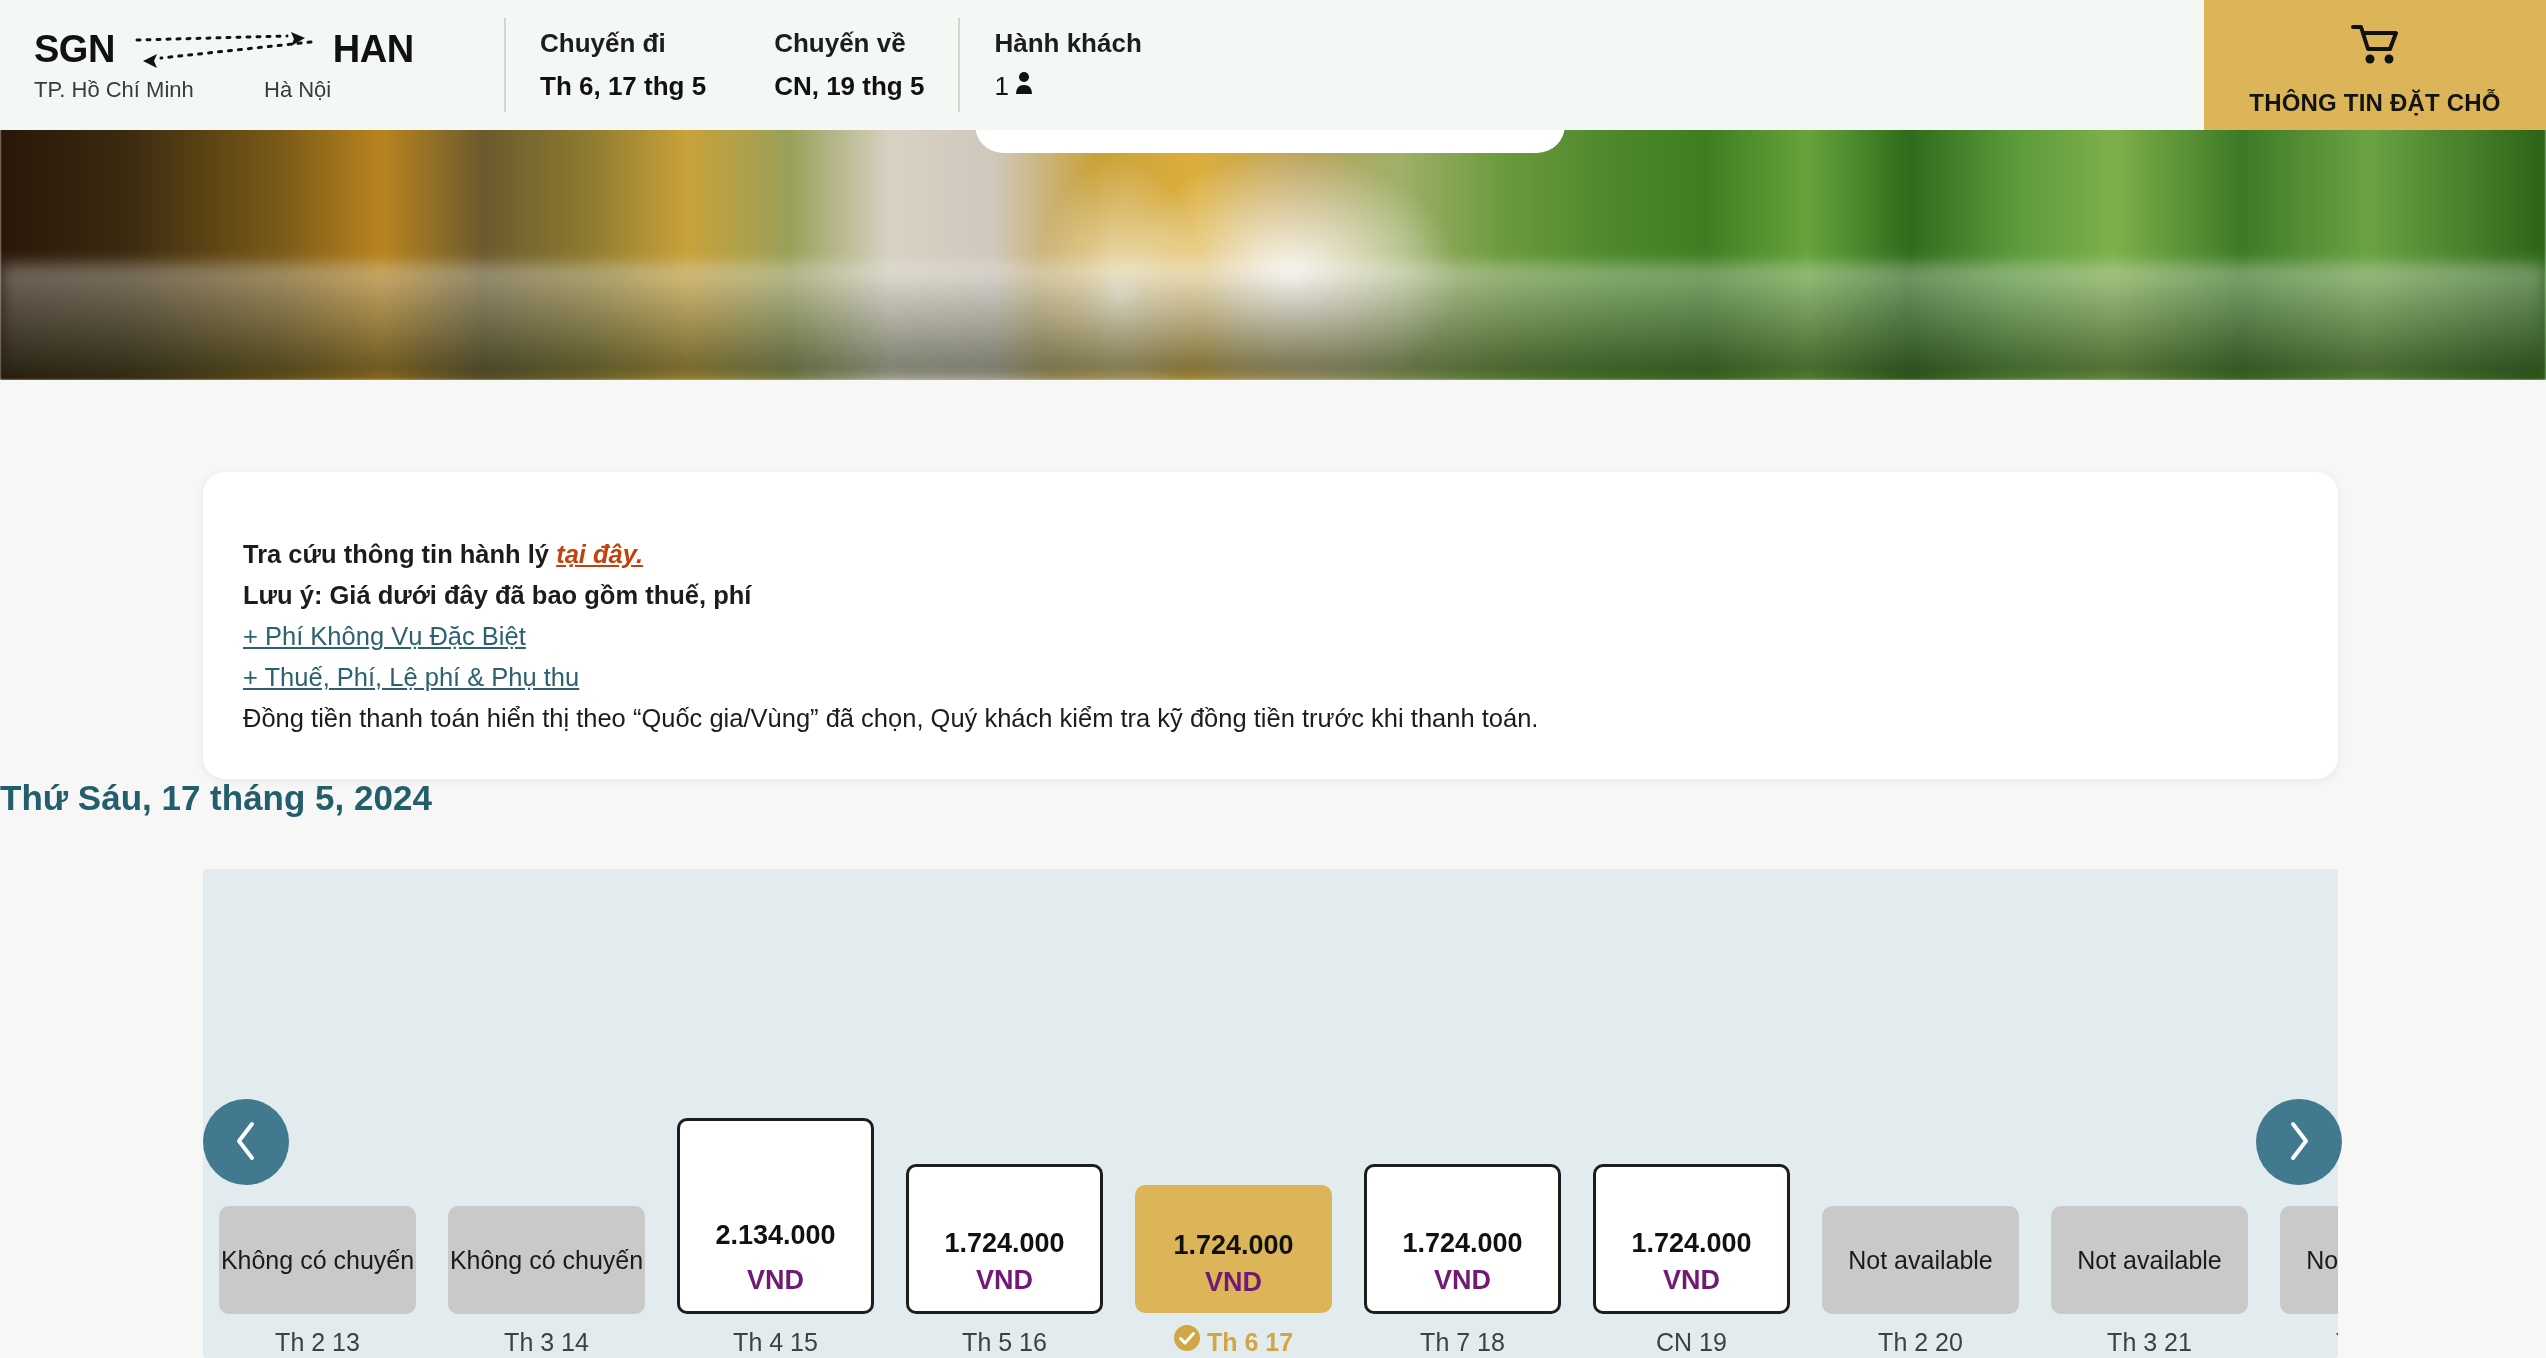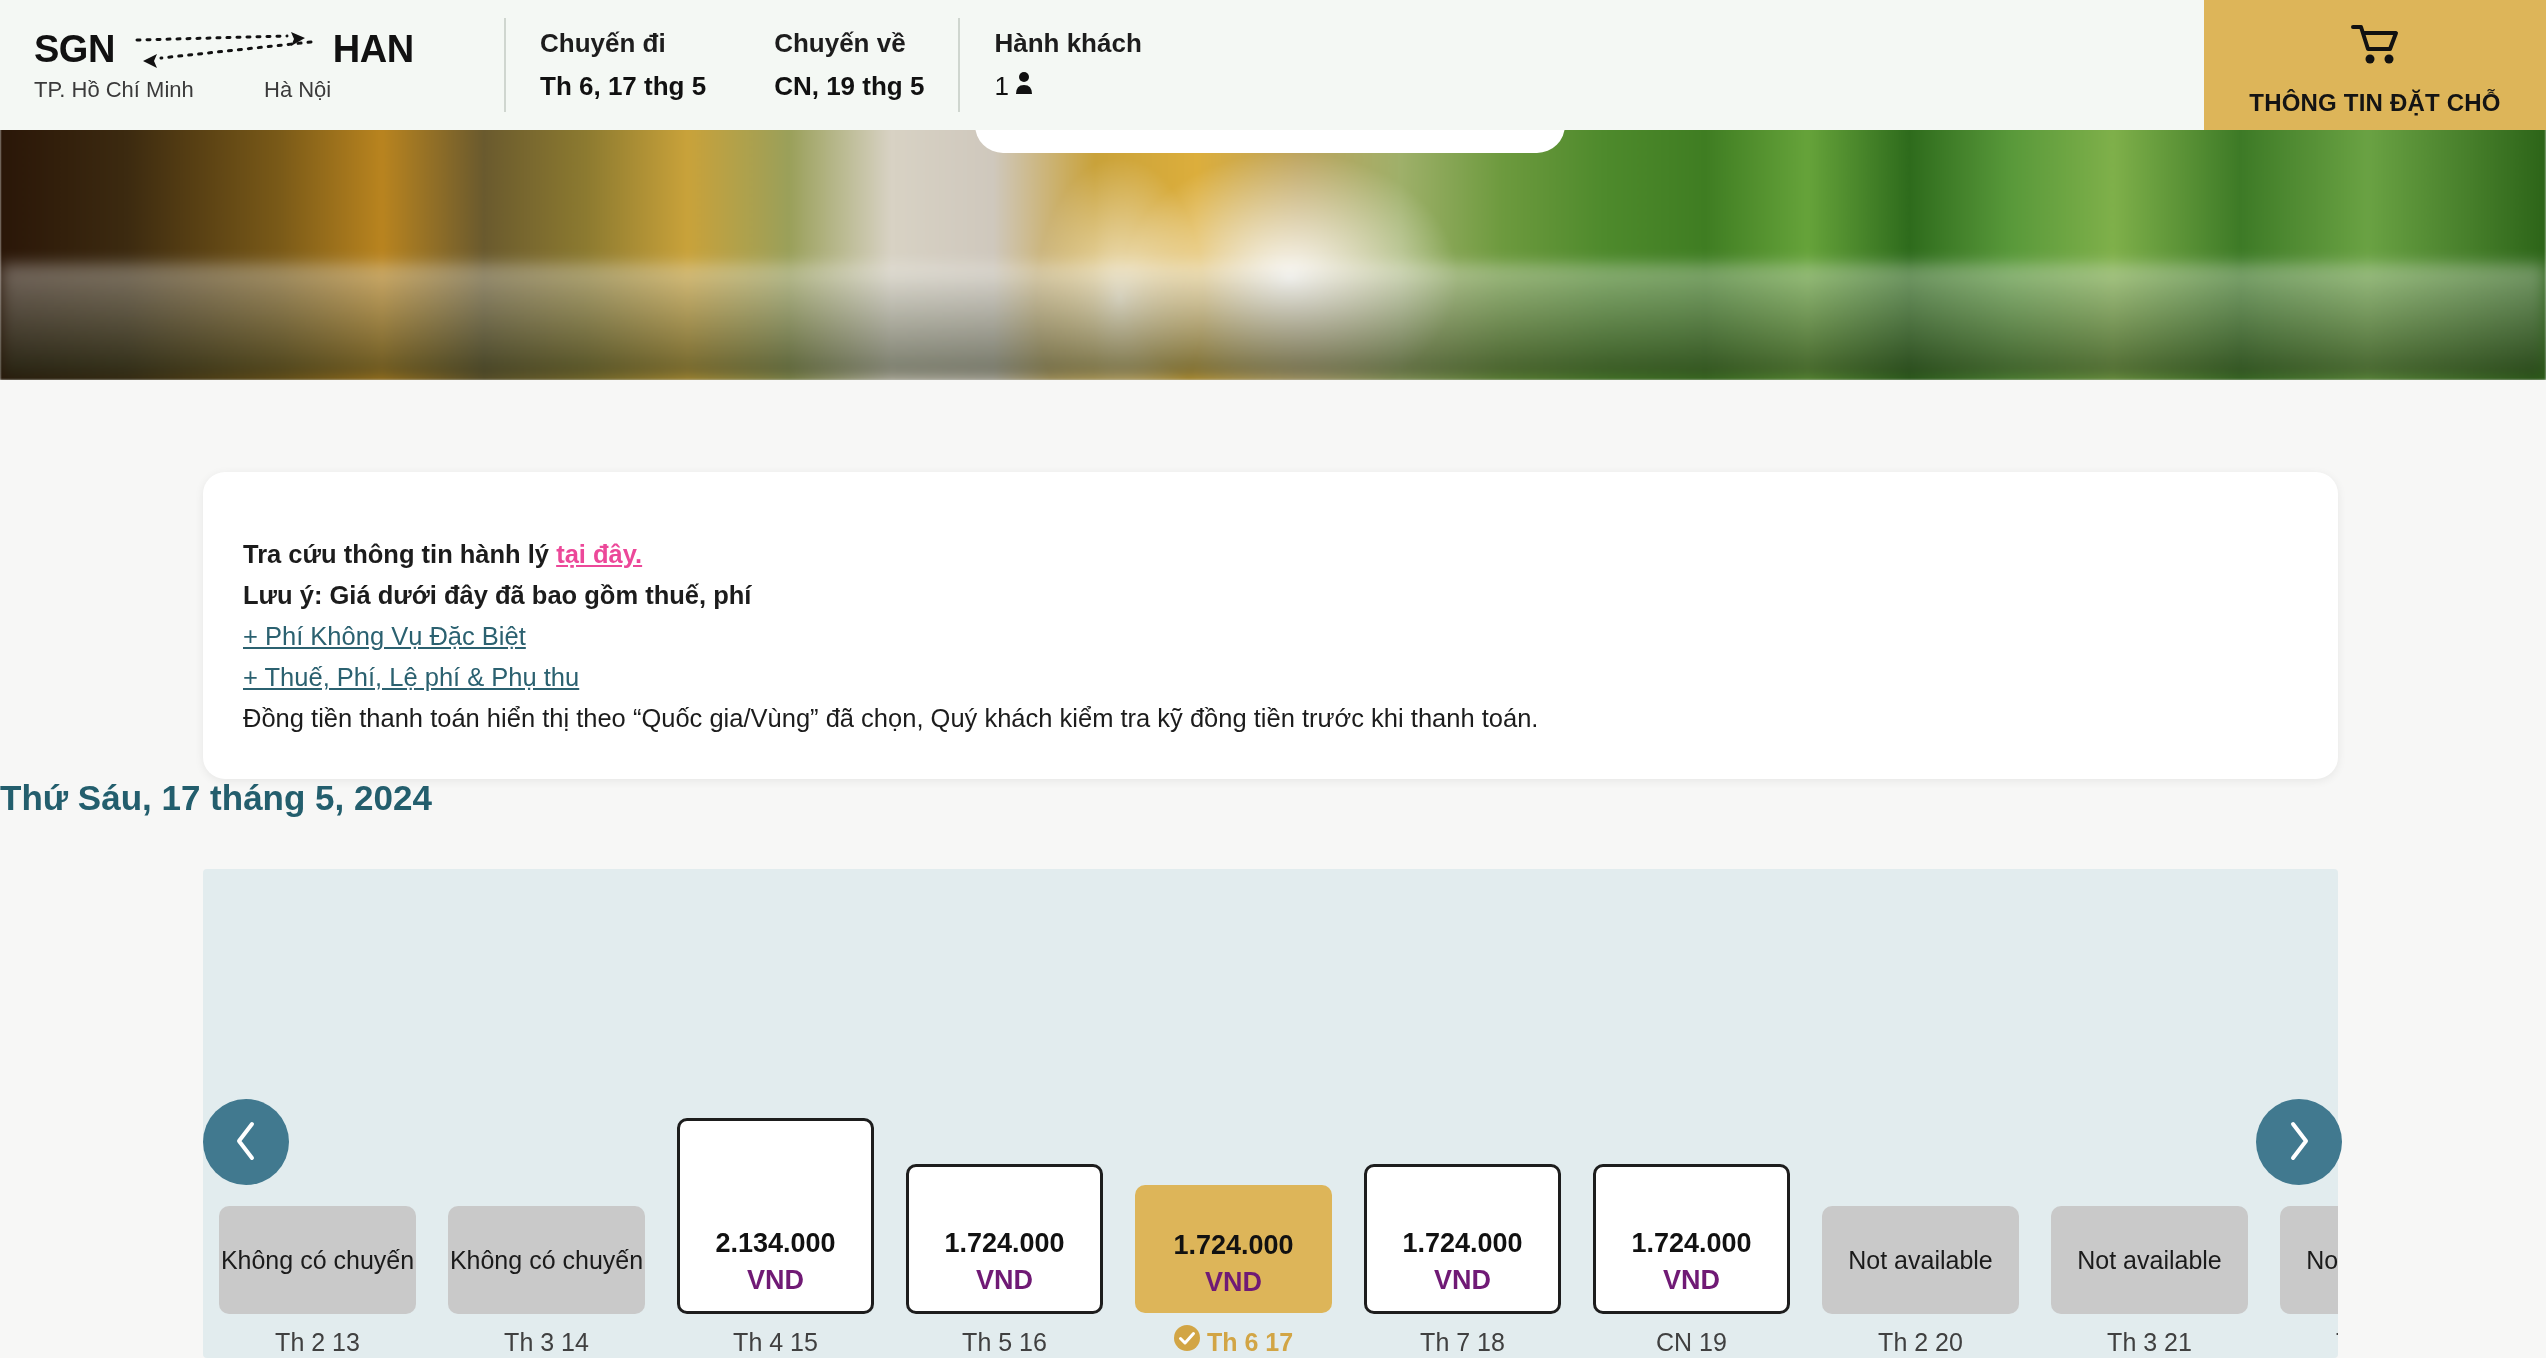--- a/index.html
+++ b/index.html
@@ -72,21 +72,21 @@
   .hero-sub { font-size: 31px; color: #2b5f6b; margin-top: 8px; }
 
   
   .info-card {
     position: absolute; left: 203px; top: 472px; width: 2135px; min-height: 290px;
     background: #fff; border-radius: 22px; box-shadow: 0 2px 10px rgba(0,0,0,0.07);
     padding: 62px 40px 40px 40px;
   }
   .info-line { font-size: 25.5px; line-height: 41px; color: #1c1c1c; }
   .info-line.bold { font-weight: bold; }
-  .info-link { color: #ec4899; text-decoration: underline; cursor: pointer; }
+  .info-link { color: #c2410c; text-decoration: underline; cursor: pointer; font-style: italic; }
   .info-link.bold { font-weight: bold; }
   .info-link-row { font-size: 25.5px; line-height: 41px; color: #2b6170; text-decoration: underline; cursor: pointer; display: block; width: fit-content; }
 
   
   .date-heading {
     position: absolute; left: 0; top: 778px; width: 2546px; text-align: left;
     font-size: 35px; font-weight: bold; color: #235e6d;
   }
 
   
@@ -233,21 +233,21 @@
         </div>
         <div class="day-col">
           <div class="bar na">
             <span class="na-text">Không có chuyến</span>
           </div>
           <div class="day-label">
             <span>Th 3 14</span>
           </div>
         </div>
         <div class="day-col">
-          <div class="bar avail" style="height: 196px;">
+          <div class="bar avail" style="height: 196px; gap: 8px;">
             <span class="bar-price">2.134.000</span>
             <span class="bar-cur">VND</span>
           </div>
           <div class="day-label">
             <span>Th 4 15</span>
           </div>
         </div>
         <div class="day-col">
           <div class="bar avail" style="height: 150px;">
             <span class="bar-price">1.724.000</span>

